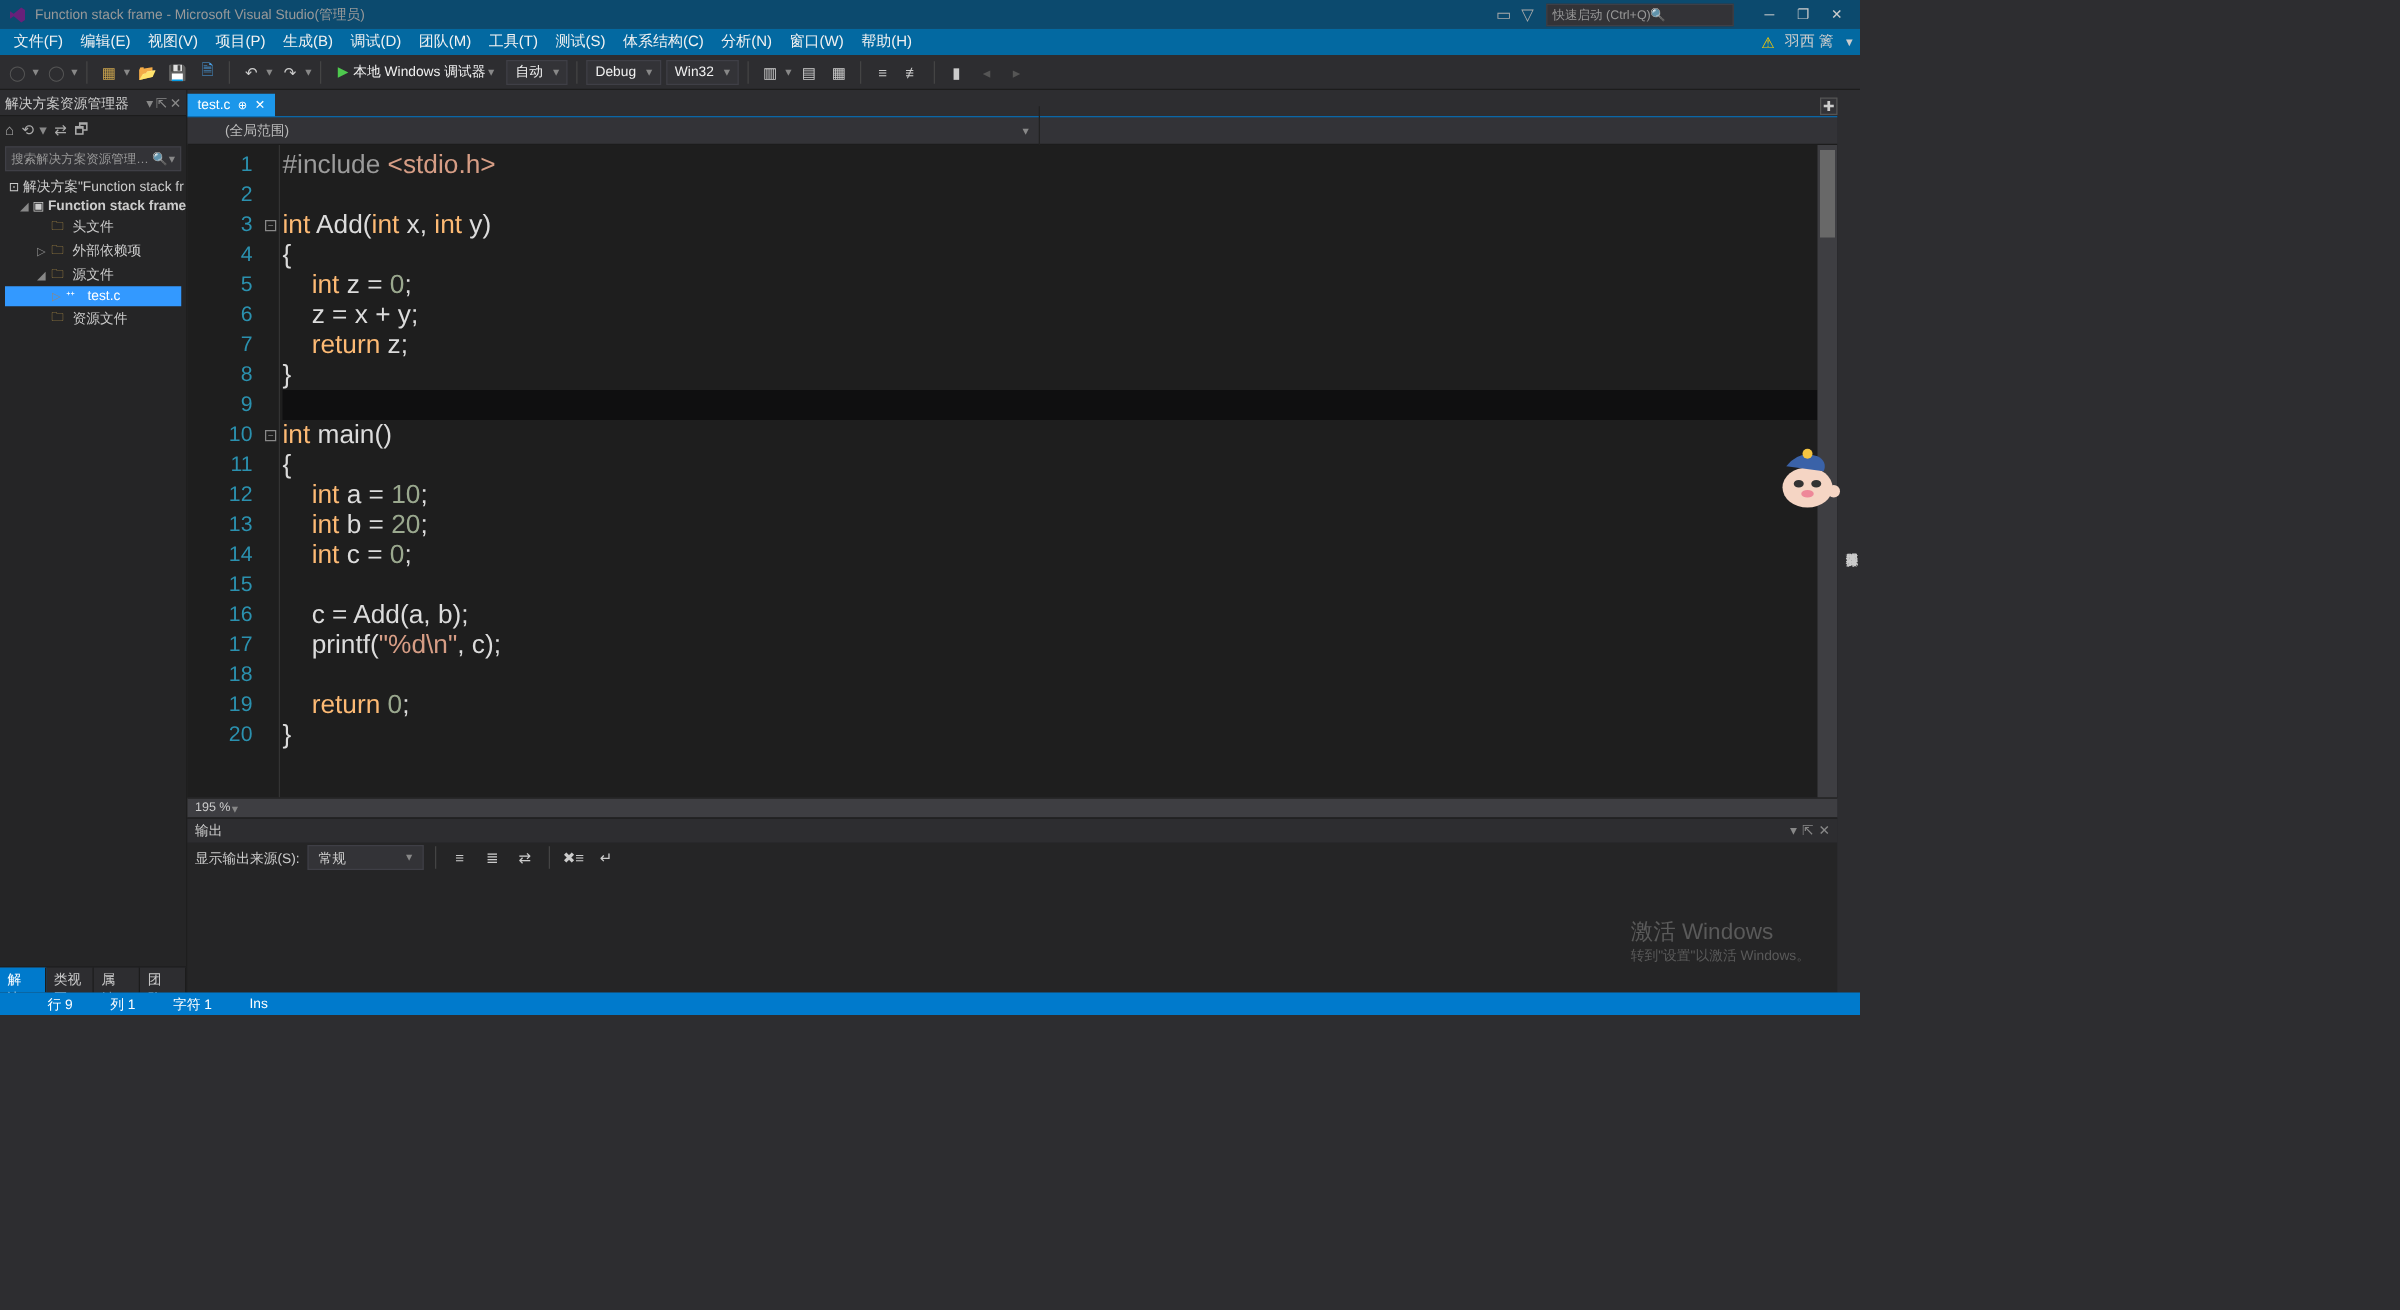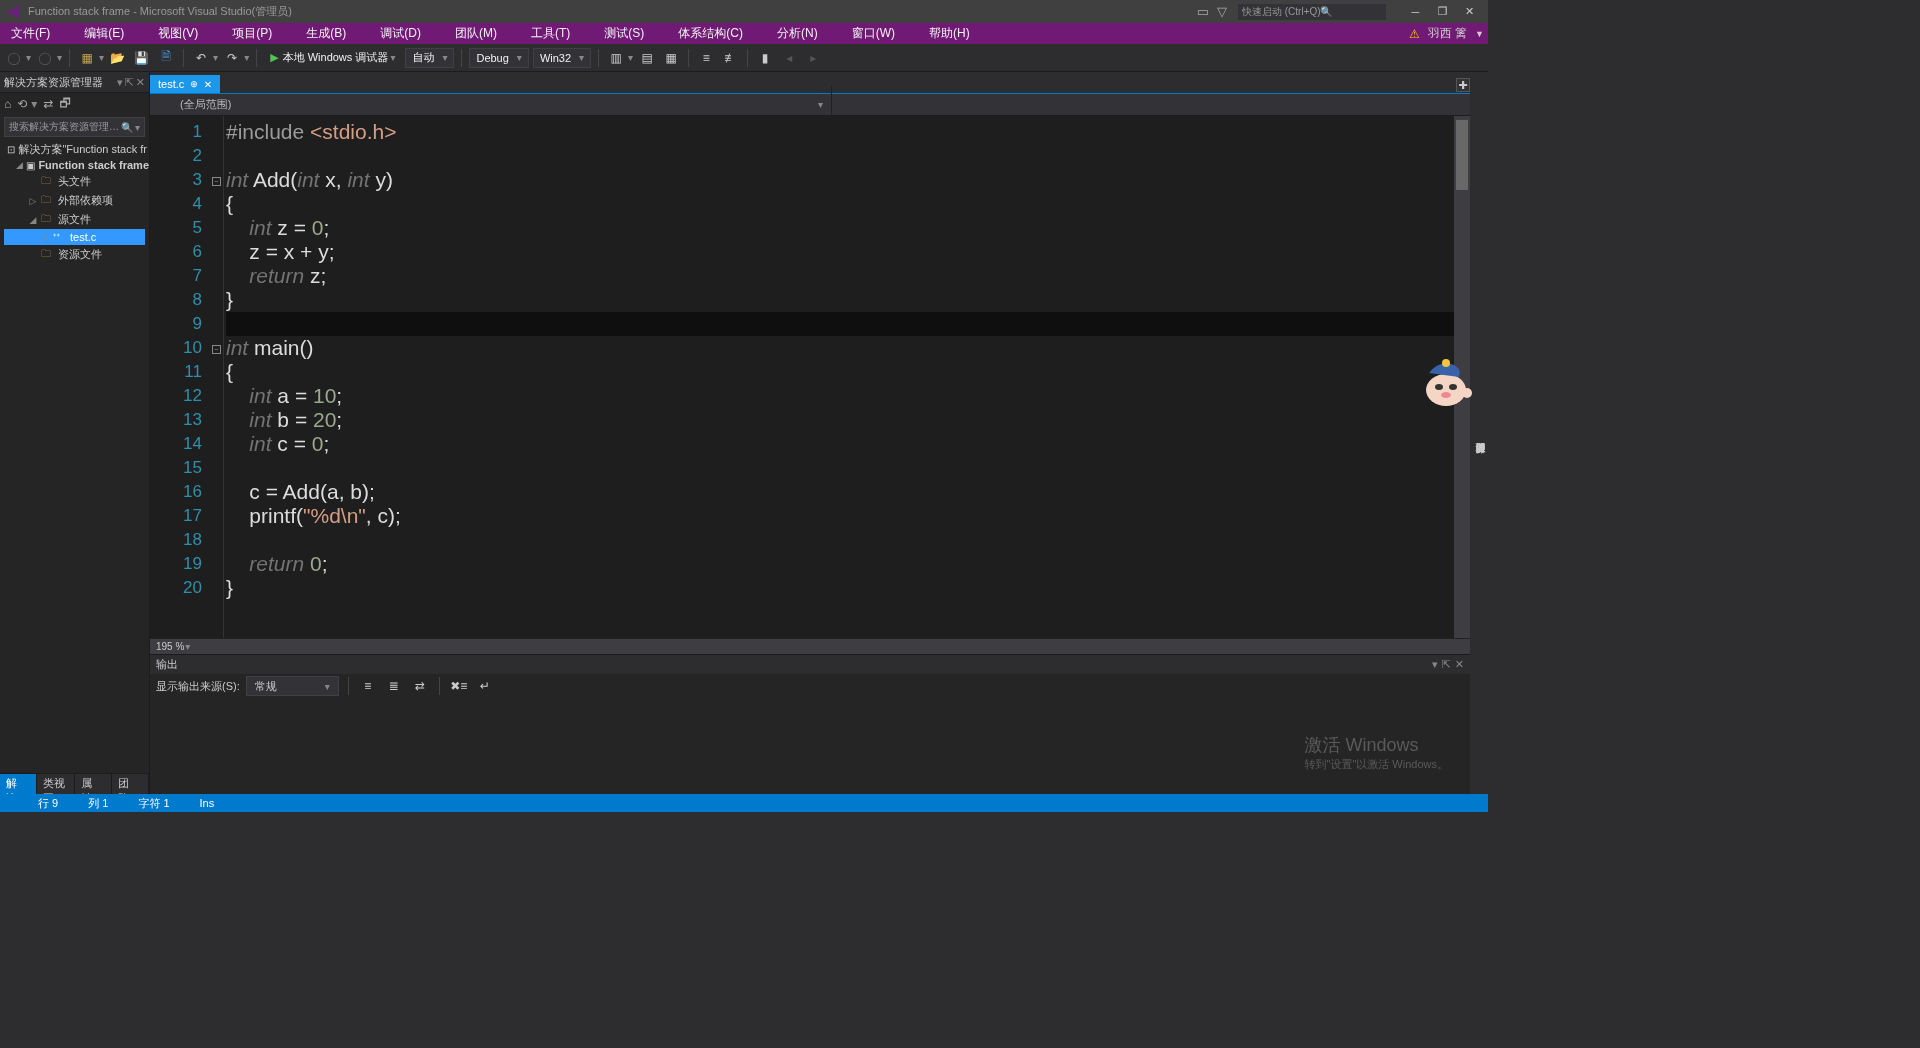--- a/index.html
+++ b/index.html
@@ -1,28 +1,28 @@
 <!DOCTYPE html>
 <html><head>
 <meta charset="utf-8">
 <style>
 * { margin: 0; padding: 0; box-sizing: border-box; font-family: "Segoe UI", Tahoma, sans-serif; }
 body { background: #2d2d30; color: #f1f1f1; font-size: 12px; overflow: hidden; width: 1488px; height: 812px; position: relative; }
 
-.titlebar { height: 23px; background: #404040; display: flex; align-items: center; padding: 0 6px; }
+.titlebar { height: 23px; background: #0c4a6e; display: flex; align-items: center; padding: 0 6px; }
 .titlebar .vs-icon { width: 16px; height: 16px; margin-right: 6px; display:flex; align-items:center; justify-content:center;}
 .titlebar .title { color: #999; font-size: 11px; flex: 1; }
 .titlebar .tb-right { display:flex; align-items:center; gap:10px;}
 .titlebar .tb-icons { display:flex; gap:8px; color:#aaa; font-size:13px;}
 .titlebar .tb-icons span{cursor:pointer;}
 .qlaunch { background:#333337; border:1px solid #3f3f46; color:#999; width:150px; height:18px; font-size:10px; padding:1px 4px; display:flex; align-items:center; }
 .win-controls { display:flex; gap:2px; margin-left:6px;}
 .win-controls span{ width:25px; height:18px; display:flex; align-items:center; justify-content:center; color:#ccc; cursor:pointer; font-size:11px;}
 
-.menubar { height: 21px; background: #701a75; display:flex; align-items:center; padding: 0 4px; gap:20px;}
+.menubar { height: 21px; background: #0369a1; display:flex; align-items:center; padding: 0 4px; gap:0;}
 .menubar .mitem { color:#f1f1f1; padding: 2px 7px; font-size:12px; cursor:pointer;}
 .menubar .right-side{margin-left:auto; display:flex; align-items:center; gap:8px; color:#ccc;}
 .warn-icon{color:#ffcc00;}
 
 .toolbar { height: 28px; background: #2d2d30; border-bottom:1px solid #1c1c1c; display:flex; align-items:center; padding:0 4px; gap:4px;}
 .tb-btn{ width:20px; height:20px; display:flex; align-items:center; justify-content:center; color:#ccc; cursor:pointer; font-size:12px;}
 .tb-sep{ width:1px; height:18px; background:#444; margin:0 3px;}
 .tb-drop{ font-size:10px; color:#888; margin-left:-2px;}
 .start-btn{ display:flex; align-items:center; gap:4px; padding:2px 6px; color:#f1f1f1; cursor:pointer; font-size:11px;}
 .start-btn .play{color:#4ec94e;}
@@ -58,21 +58,21 @@
 .doc-tabs .tab-drop{ margin-left:auto; color:#ccc; padding:0 6px; cursor:pointer;}
 
 .scope-bar{ height:22px; background:#333337; border-bottom:1px solid #1c1c1c; display:flex; align-items:center;}
 .scope-dd{ flex:0 0 50%; padding:12px 8px; color:#bbb; font-size:11px; display:flex; align-items:center; justify-content:space-between; cursor:pointer; border-right:1px solid #222;}
 
 .code-area{ flex:1; background:#1e1e1e; display:flex; position:relative; overflow:hidden;}
 .gutter{ width:60px; text-align:right; padding:4px 8px 4px 0; color:#2b91af; font-family:Consolas,monospace; font-size:17px; line-height:24px; user-select:none;}
 .fold-col{ width:14px; padding:4px 0; font-family:Consolas,monospace; font-size:11px; line-height:24px; color:#888; text-align:center; border-right:1px solid #333;}
 .fold-col .fold{ border:1px solid #888; width:9px; height:9px; display:inline-flex; align-items:center; justify-content:center; font-size:8px; line-height:7px; cursor:pointer; margin-top:7px;}
 .code{ flex:1; font-family:Consolas,monospace; font-size:21px; line-height:24px; padding:4px 0 4px 2px; white-space:pre; color:#dcdcdc; }
-.code .kw{color:#737373;font-style:italic;}
+.code .kw{color:#fdba74;}
 .code .pp{color:#9b9b9b;}
 .code .str{color:#d69d85;}
 .code .num{color:#9aa88e;}
 .code .inc{color:#d69d85;}
 .code .fn{color:#dcdcdc;}
 .code .cursor-line{ background:#0f0f10; display:block; }
 .vscroll{ width:16px; background:#3e3e42; position:relative;}
 .vscroll .thumb{ position:absolute; left:2px; right:2px; top:4px; height:70px; background:#686868;}
 .hscroll-row{ height:16px; background:#3e3e42; display:flex; align-items:center; border-top:1px solid #222;}
 .zoom{ font-size:10px; color:#ccc; padding:0 6px; display:flex; align-items:center; gap:3px;}

